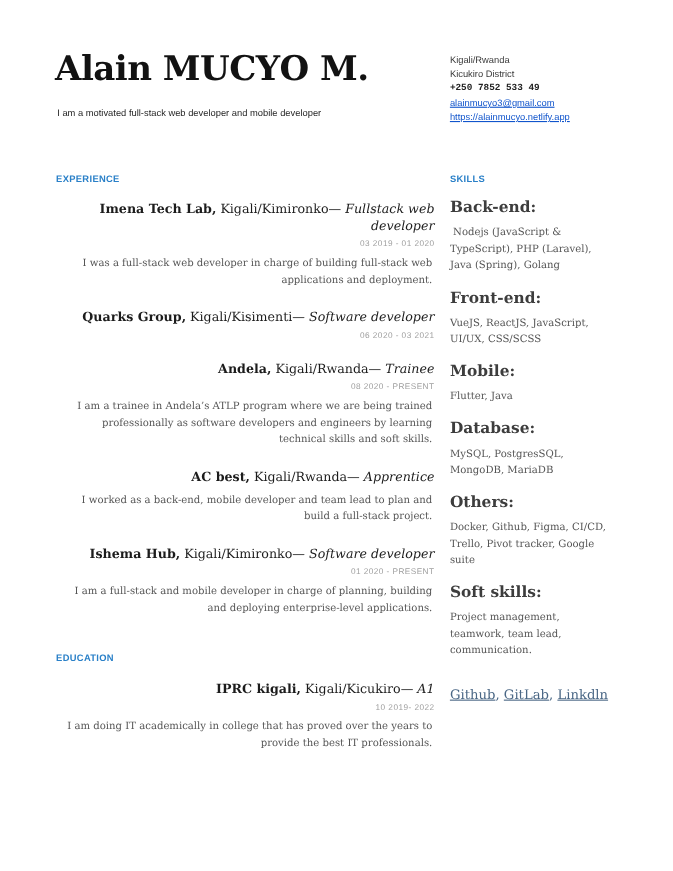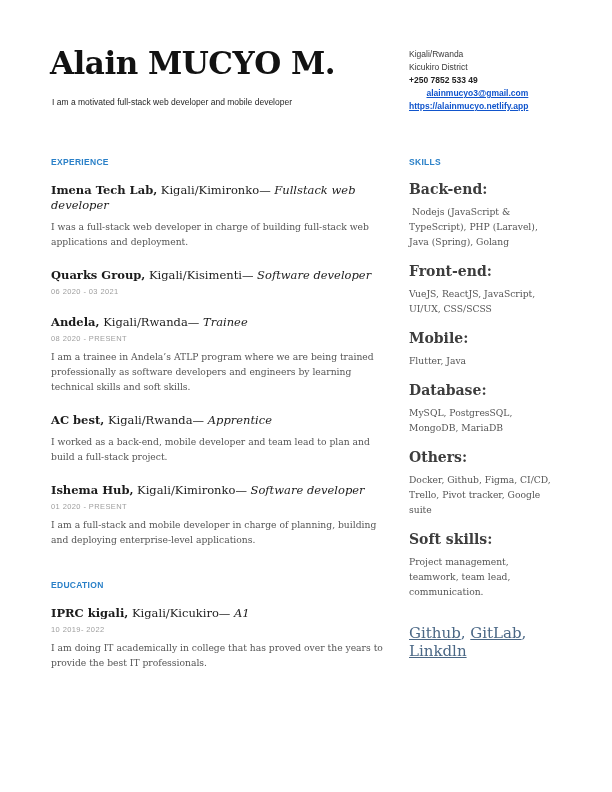--- a/index.html
+++ b/index.html
@@ -33,40 +33,39 @@
     position:absolute;left:52px;top:97px;
     font-family:"Liberation Sans",sans-serif;
     font-size:8.5px;color:#1f1f1f;
   }
   .contact{
     position:absolute;left:409px;top:48px;
     font-family:"Liberation Sans",sans-serif;
     font-size:8.5px;color:#3a3a3a;
     line-height:13px;
   }
-  .contact .phone{font-weight:bold;color:#222;}
+  .contact .phone{font-weight:bold;color:#222;font-family:Liberation Mono, monospace;}
   .contact a{
     display:block;
-    font-weight:bold;
+    font-weight:normal;
     color:var(--contact-link-blue);
     text-decoration:underline;
     cursor:pointer;
-    text-align:right;
   }
   
   .left-col{position:absolute;left:51px;top:157px;width:344px;}
   .right-col{position:absolute;left:409px;top:157px;width:160px;}
   .section-title{
     font-family:"Liberation Sans",sans-serif;
     font-weight:bold;font-size:8.5px;
     letter-spacing:0.3px;
     color:var(--accent-blue);
   }
   .left-col .section-title{margin-bottom:16px;}
-  .entry{margin-bottom:19px;}
+  .entry{margin-bottom:19px;text-align:right;}
   .entry-title{font-size:11.5px;color:#1c1c1c;line-height:15px;}
   .entry-title .company{font-weight:bold;}
   .entry-title .role{font-style:italic;}
   .entry-dates{
     font-family:"Liberation Sans",sans-serif;
     font-size:7.5px;letter-spacing:0.4px;
     color:var(--date-gray);
     margin-top:4px;
   }
   .entry-desc{
@@ -83,21 +82,21 @@
   .skill-value{
     font-size:9.2px;color:var(--body-gray);
     line-height:15px;white-space:pre-line;
   }
   .languages-block{margin-top:35px;}
   .languages-value{
     font-size:9.2px;color:var(--body-gray);
     line-height:15px;white-space:pre-line;
     margin-top:17px;
   }
-  .footer-links{margin-top:25px;font-size:15px;color:var(--footer-link-blue);}
+  .footer-links{margin-top:25px;font-size:12px;color:var(--footer-link-blue);}
   .footer-links a{
     color:var(--footer-link-blue);
     text-decoration:underline;
     cursor:pointer;
   }
 </style>
 </head>
 <body>
 
 <div class="page">
@@ -111,20 +110,21 @@
     <div class="phone">+250 7852 533 49</div>
     <a>alainmucyo3@gmail.com</a>
     <a>https://alainmucyo.netlify.app</a>
   </div>
 
   <div class="left-col">
     <div class="section-title">EXPERIENCE</div>
 
     <div class="entry">
       <div class="entry-title"><span class="company">Imena Tech Lab,</span> <span class="loc">Kigali/Kimironko— </span><span class="role">Fullstack web developer</span></div>
+      <div class="entry-dates">03 2019 - 01 2020</div>
       <div class="entry-desc">I was a full-stack web developer in charge of building full-stack web applications and deployment.</div>
     </div>
 
     <div class="entry">
       <div class="entry-title"><span class="company">Quarks Group,</span> <span class="loc">Kigali/Kisimenti— </span><span class="role">Software developer</span></div>
       <div class="entry-dates">06 2020 - 03 2021</div>
     </div>
 
     <div class="entry">
       <div class="entry-title"><span class="company">Andela,</span> <span class="loc">Kigali/Rwanda— </span><span class="role">Trainee</span></div>

